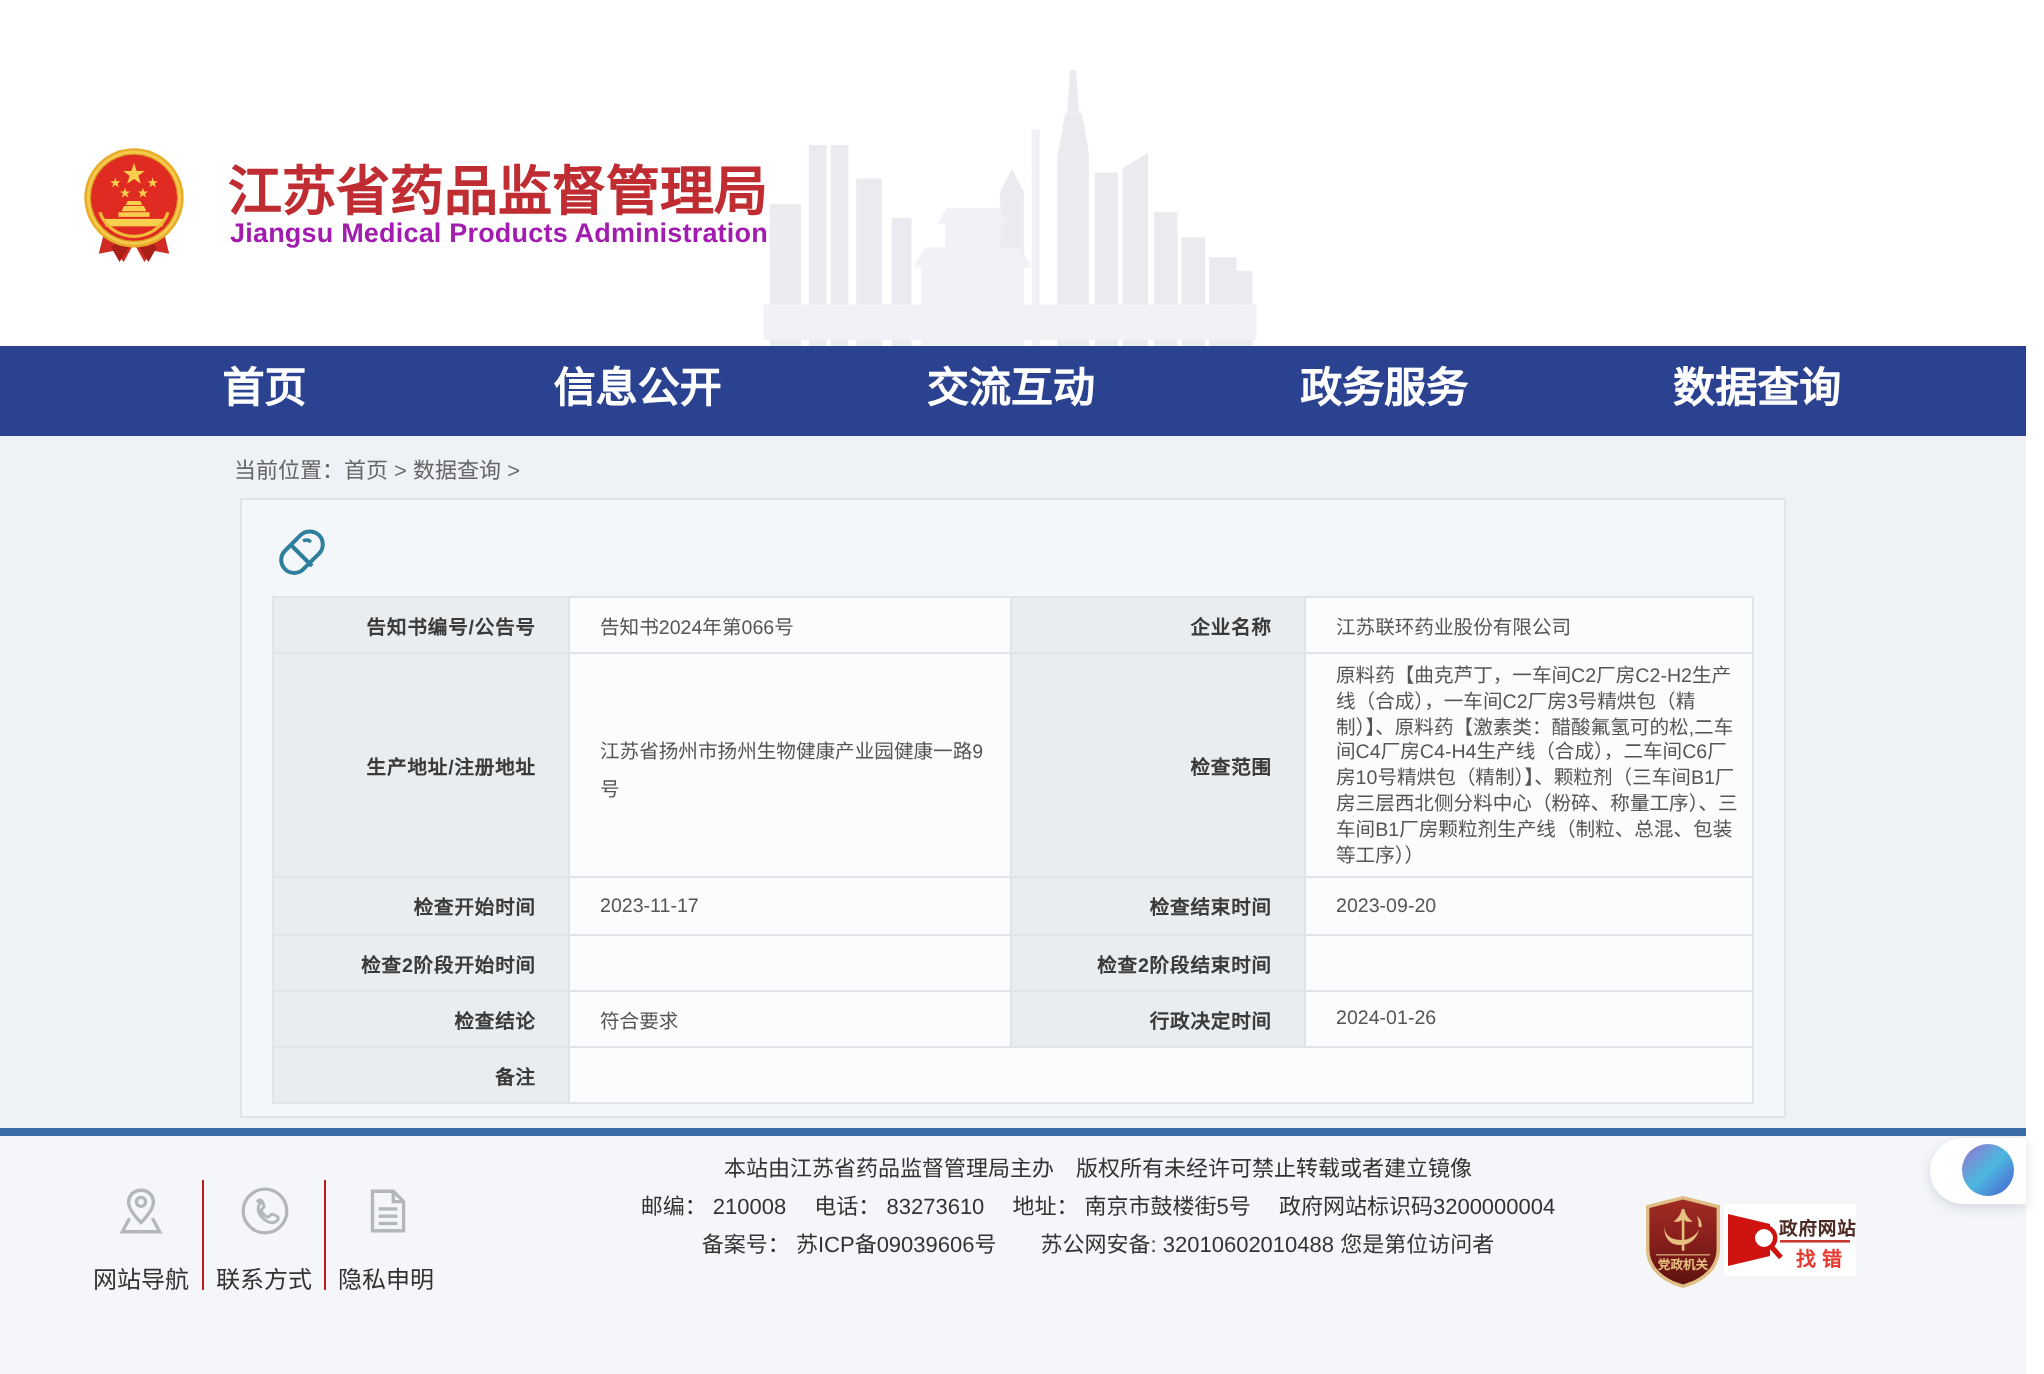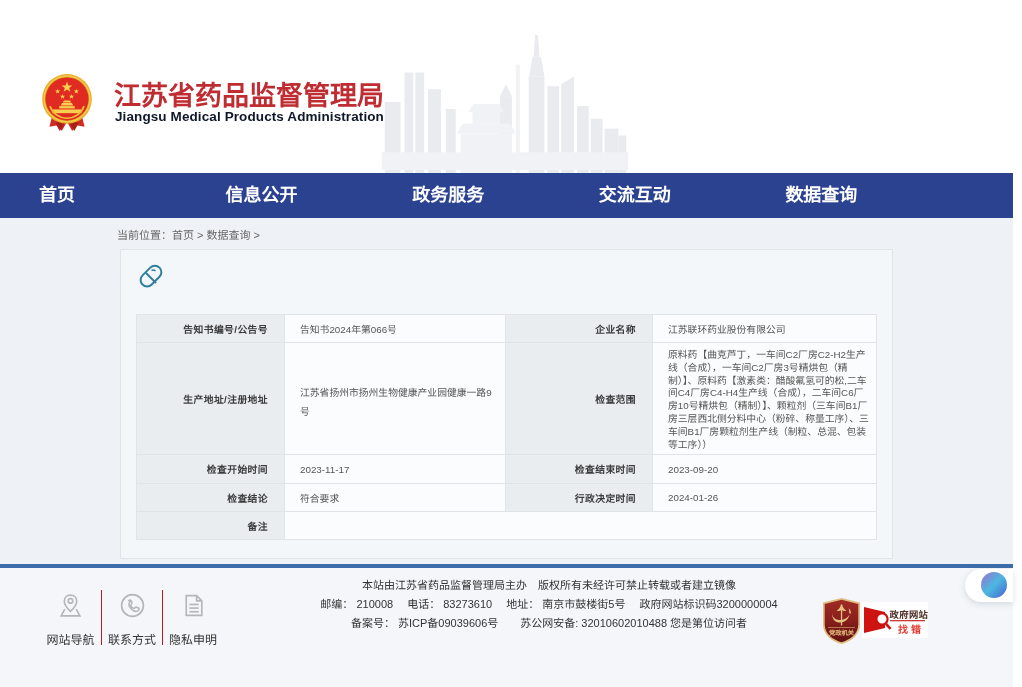--- a/index.html
+++ b/index.html
@@ -11,37 +11,37 @@
 .topbar { position:absolute; left:0; top:0; width:810px; height:31px; background:#f1f3f6; border-bottom:1px solid #e6e8eb;margin-top:48px; }
 .tb-in { position:absolute; right:22px; top:0; height:30px; display:flex; align-items:center; color:#8b8f94; font-size:12px; }
 .tb-it { display:flex; align-items:center; gap:4px; }
 .tb-sep { width:1px; height:13px; background:#c2c5ca; margin:0 7px; }
 .tb-ic { width:17px; height:17px; display:block; }
 
 
 .header { position:absolute; left:0; top:31px; width:1013px; height:142px; background:#fff; }
 .emblem { position:absolute; left:41px; top:41px; width:52px; height:60px; }
 .htitle { position:absolute; left:114px; top:43px; color:#bf2c31; font-size:27px; font-weight:bold; letter-spacing:0; white-space:nowrap; }
-.hsub { position:absolute; left:115px; top:78px; color:#0f172a; font-size:13.5px; font-weight:bold; white-space:nowrap; letter-spacing:0.1px; }
+.hsub { position:absolute; left:115px; top:78px; color:#a21caf; font-size:13.5px; font-weight:bold; white-space:nowrap; letter-spacing:0.1px; }
 .skyline { position:absolute; left:380px; bottom:0; width:250px; height:138px; }
 
 
 .nav { position:absolute; left:0; top:173px; width:1013px; height:45px; background:#2a4290; display:flex; }
 .nav-in { position:absolute; left:39px; top:0; width:933px; height:45px; display:flex; }
-.nav-it { flex:1; text-align:left; line-height:44px; color:#fff; font-size:18px; font-weight:bold; }
+.nav-it { flex:1; text-align:center; line-height:44px; color:#fff; font-size:21px; font-weight:bold; }
 
 
 .crumb { position:absolute; left:0; top:218px; width:1013px; height:30px; background:#eef1f5;text-align:right; }
 .crumb span { position:absolute; left:117px; top:8px; font-size:11px; color:#666; }
 
 
 .content { position:absolute; left:0; top:248px; width:1013px; height:318px; background:#eef1f5; }
 .panel { position:absolute; left:120px; top:1px; width:773px; height:310px; background:#f4f7fa; border:1px solid #e0e4e9; }
 .pill { position:absolute; left:17px; top:14px; width:26px; height:27px; }
-table.tb { position:absolute; left:15px; top:64px; width:740px; border-collapse:collapse; table-layout:fixed;padding-left:32px; }
+table.tb { position:absolute; left:15px; top:48px; width:740px; border-collapse:collapse; table-layout:fixed;padding-left:32px; }
 table.tb td { border:1px solid #e0e4e8; font-size:9.8px; vertical-align:middle; }
 td.lb { background:#e9edf0; color:#3b3b3b; text-align:right; padding-right:16px; font-weight:bold; font-size:11.5px; letter-spacing:0.4px; }
 td.vl { background:#fbfcfd; color:#555; text-align:left; padding-left:15px; padding-right:12px; }
 td.range { font-size:10px; line-height:12.8px; padding-top:6px; padding-bottom:3px; padding-left:15px !important; padding-right:5px !important; color:#555; }
 
 
 .footline { position:absolute; left:0; top:564px; width:1013px; height:5px; background:#3a6da9; }
 .footer { position:absolute; left:0; top:568px; width:1013px; height:119px; background:#f4f6f9; }
 .f-left { position:absolute; left:40px; top:22px; display:flex;align-items:flex-end; }
 .f-cell { width:61px; height:55px; text-align:center; position:relative; }
@@ -155,22 +155,22 @@
       <path d="M8.5 33 a17.5 17.5 0 0 0 33 0" fill="none" stroke="#f0bc38" stroke-width="1.6"></path>
     </svg>
     <div class="htitle">江苏省药品监督管理局</div>
     <div class="hsub">Jiangsu Medical Products Administration</div>
   </div>
 
   <div class="nav">
     <div class="nav-in">
       <div class="nav-it">首页</div>
       <div class="nav-it">信息公开</div>
+      <div class="nav-it">交流互动</div>
       <div class="nav-it">政务服务</div>
-      <div class="nav-it">交流互动</div>
       <div class="nav-it">数据查询</div>
     </div>
   </div>
 
   <div class="crumb">
       <span>当前位置：首页 &gt; 数据查询 &gt;</span>
     </div>
 
   <div class="content">
     <div class="panel">
@@ -199,20 +199,26 @@
           <td class="lb">检查范围</td>
           <td class="vl range">原料药【曲克芦丁，一车间C2厂房C2-H2生产线（合成），一车间C2厂房3号精烘包（精制）】、原料药【激素类：醋酸氟氢可的松,二车间C4厂房C4-H4生产线（合成），二车间C6厂房10号精烘包（精制）】、颗粒剂（三车间B1厂房三层西北侧分料中心（粉碎、称量工序）、三车间B1厂房颗粒剂生产线（制粒、总混、包装等工序））</td>
         </tr>
         <tr style="height:29px">
           <td class="lb">检查开始时间</td>
           <td class="vl">2023-11-17</td>
           <td class="lb">检查结束时间</td>
           <td class="vl">2023-09-20</td>
         </tr>
         <tr style="height:28px">
+          <td class="lb">检查2阶段开始时间</td>
+          <td class="vl"></td>
+          <td class="lb">检查2阶段结束时间</td>
+          <td class="vl"></td>
+        </tr>
+        <tr style="height:28px">
           <td class="lb">检查结论</td>
           <td class="vl">符合要求</td>
           <td class="lb">行政决定时间</td>
           <td class="vl">2024-01-26</td>
         </tr>
         <tr style="height:28px">
           <td class="lb">备注</td>
           <td class="vl" colspan="3"></td>
         </tr>
       </tbody>

